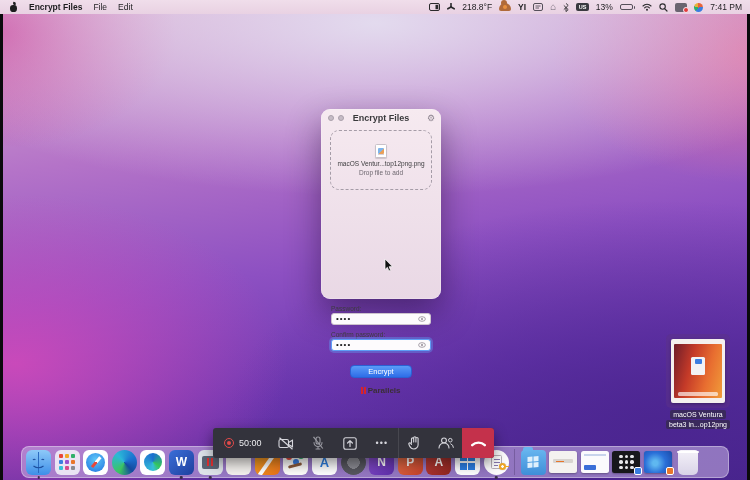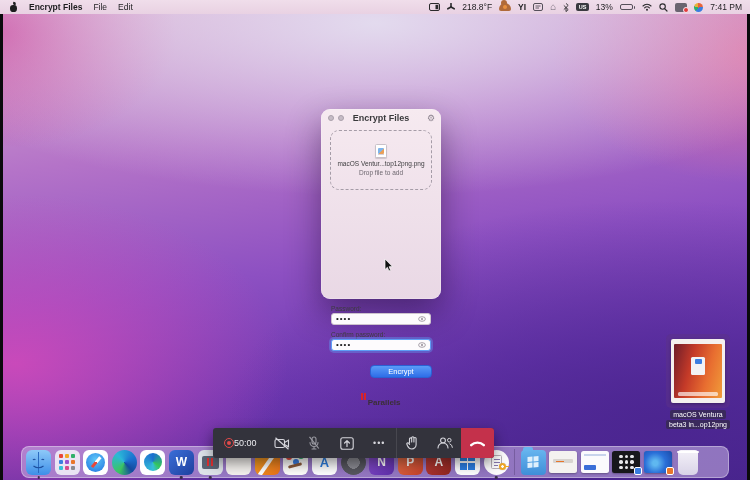--- a/index.html
+++ b/index.html
@@ -73,46 +73,46 @@
     display:flex; align-items:center; padding:0 4px;
   }
   .f-pass { top:204px; }
   .f-conf { top:230px; border:1.5px solid #5e9df5; box-shadow:0 0 0 2px rgba(94,157,245,.4); }
   .dots { font-size:8px; letter-spacing:1px; color:#1a1a1c; line-height:10px; }
   .eye { margin-left:auto; display:flex; }
   .encrypt-btn {
     position:absolute; left:29px; top:256px; width:62px; height:13px;
     background:linear-gradient(180deg,#5a9cf8,#2e6de8); border:0.5px solid #2a62d4;
     border-radius:4px; color:#fff; font-size:7.5px;
-    display:flex; align-items:center; justify-content:center;margin-left:20px;
+    display:flex; align-items:center; justify-content:center;
   }
   .brand { position:absolute; left:0; top:277px; width:120px; display:flex; align-items:center; justify-content:center; gap:2px; }
   .brand-bars { display:flex; gap:1px; }
   .brand-bars i { display:block; width:1.6px; height:7px; background:#d8232a; }
-  .brand-name { font-size:8px; font-weight:bold; color:#3b2f36;margin-top:12px; }
+  .brand-name { font-size:8px; font-weight:bold; color:#3b2f36; }
   .cursor { position:absolute; left:384px; top:259px; z-index:60; }
 
   
   .desk-icon { position:absolute; left:663px; top:334px; width:70px; z-index:20; display:flex; flex-direction:column; align-items:center; }
   .di-sel { width:64px; height:74px; background:rgba(92,50,136,.5); border-radius:5px; display:flex; align-items:center; justify-content:center; }
   .di-thumb { width:54px; height:64px; background:#f4f0ee; border-radius:2px; padding:5px 3px; box-shadow:0 1px 3px rgba(0,0,0,.3); }
   .di-img { width:100%; height:100%; position:relative; background:linear-gradient(105deg,#6e1d2a 0%,#c43a28 35%,#e86e30 68%,#f09c3a 100%); border-radius:1px; overflow:hidden; }
   .di-win { position:absolute; left:50%; top:24%; transform:translateX(-50%); width:14px; height:18px; background:#f2f2f4; border-radius:1.5px; }
   .di-win::before { content:""; position:absolute; left:3.5px; top:2.5px; width:7px; height:5px; background:#3a7de0; border-radius:1px; }
   .di-dock { position:absolute; left:8%; bottom:2px; width:84%; height:4px; background:rgba(255,255,255,.65); border-radius:1.5px; }
   .di-label { margin-top:2px; display:flex; flex-direction:column; align-items:center; gap:1px; }
   .di-label span { background:rgba(56,42,84,.88); color:#fff; font-size:7px; line-height:9px; padding:0 3px; border-radius:2px; white-space:nowrap; }
 
   
   .calltb {
     position:absolute; left:213px; top:428px; width:281px; height:30px; z-index:45;
     background:#33333c; border-radius:3px; box-shadow:0 5px 14px rgba(0,0,0,.45);
     display:flex; align-items:center;
   }
-  .rec { display:flex; align-items:center; padding:0 9px 0 11px; }
+  .rec { display:flex; align-items:center; gap:5px; padding:0 9px 0 11px; }
   .rec-ring { width:10px; height:10px; border:1.6px solid #e04a4a; border-radius:50%; display:flex; align-items:center; justify-content:center; }
   .rec-ring i { width:4px; height:4px; border-radius:50%; background:#e04a4a; }
   .rec-time { font-size:9px; color:#ececf0; }
   .tb-btn { width:34px; height:30px; display:flex; align-items:center; justify-content:center; color:#d6d6dc; }
   .tb-sep { width:1px; height:30px; background:#47474f; }
   .tb-more { font-size:9px; letter-spacing:1px; color:#d6d6dc; }
   .hangup { width:34px; height:30px; margin-left:0; background:#c4314b; border-radius:0 3px 3px 0; display:flex; align-items:center; justify-content:center; }
 
   
   .dock {

